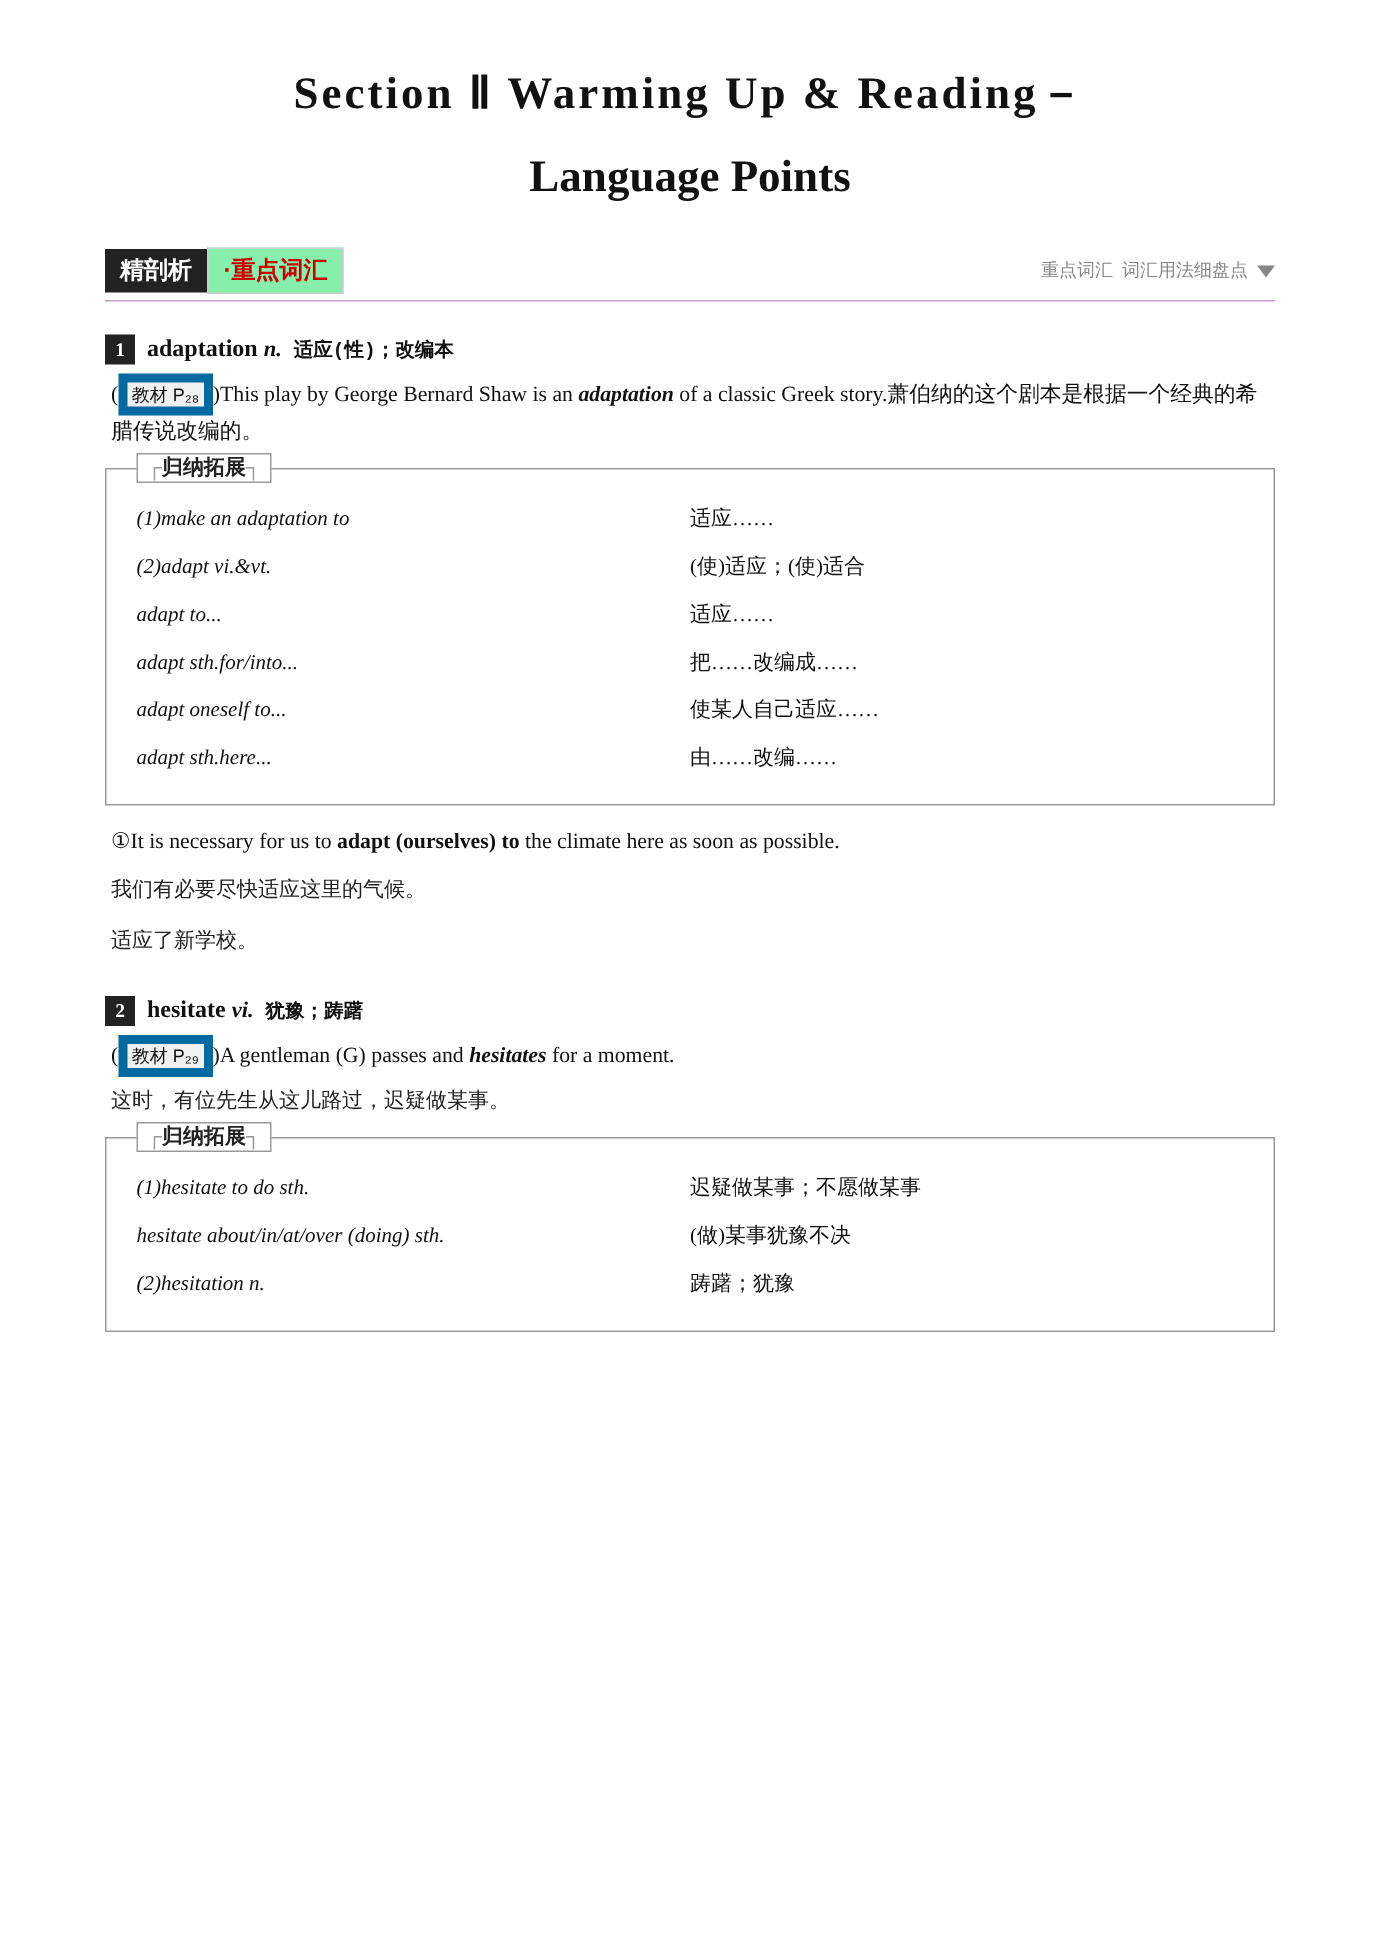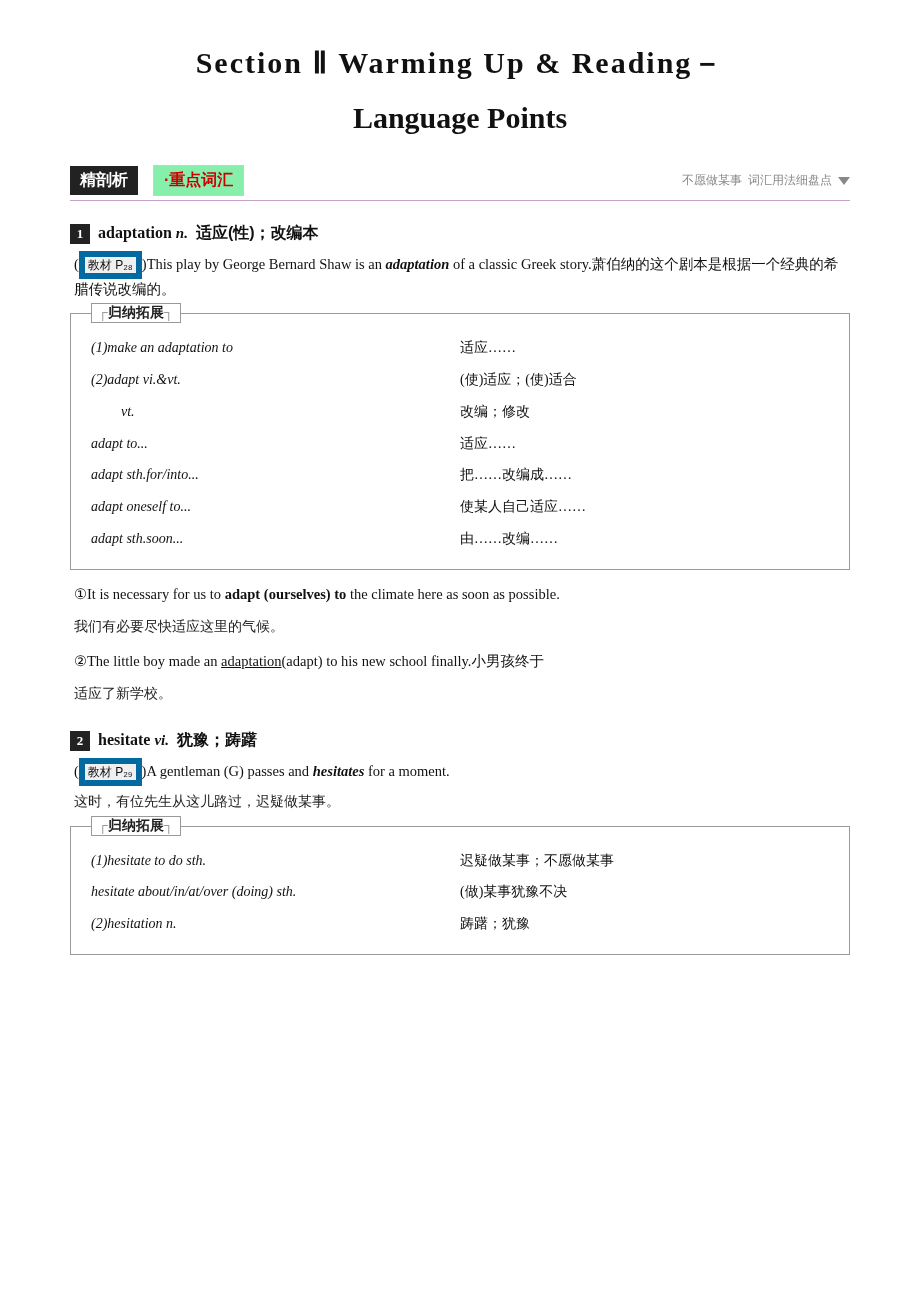--- a/index.html
+++ b/index.html
@@ -39,21 +39,21 @@
       display: flex;
       align-items: center;
       justify-content: space-between;
       margin-bottom: 22px;
       border-bottom: 1.5px solid #c8a0c8;
       padding-bottom: 4px;
     }
     .banner-left {
       display: flex;
       align-items: center;
-      gap: 15px;
+      gap: 0;
     }
     .banner-tag-dark {
       background: #222;
       color: #fff;
       font-size: 16px;
       font-weight: bold;
       padding: 4px 10px;
       font-family: "SimHei", "黑体", sans-serif;
     }
     .banner-tag-light {
@@ -103,23 +103,23 @@
       font-weight: bold;
       font-family: "Times New Roman", serif;
       flex-shrink: 0;
     }
     .vocab-term {
       font-size: 16px;
       font-weight: bold;
       font-family: "Times New Roman", serif;
     }
     .vocab-def {
-      font-size: 16px;
-      font-weight: bold;
-      font-family: Liberation Sans, sans-serif;
+      font-size: 13px;
+      font-weight: bold;
+      font-family: Liberation Mono, monospace;
     }
 
     .example-text {
       font-size: 14.5px;
       line-height: 1.7;
       margin-bottom: 6px;
       padding-left: 4px;
     }
     .example-text .textbook-ref {
       font-size: 12px;
@@ -214,21 +214,21 @@
   <h1>Section  Ⅱ    Warming Up &amp; Reading－</h1>
   <h2>Language Points</h2>
 </div>
 
 <div class="section-banner">
   <div class="banner-left">
     <span class="banner-tag-dark">精剖析</span>
     <span class="banner-tag-light">·重点词汇</span>
   </div>
   <div class="banner-right">
-    <span>不愿做某事</span>
+    <span>重点词汇</span>
     <span>词汇用法细盘点</span>
     <span class="triangle"></span>
   </div>
 </div>
 
 <div class="vocab-item">
   <div class="vocab-header">
     <span class="vocab-number">1</span>
     <span class="vocab-term">
       <span>adaptation</span>
@@ -247,51 +247,44 @@
       <tbody>
         <tr>
           <td>(1)make an adaptation to</td>
           <td>适应……</td>
         </tr>
         <tr>
           <td>(2)adapt <i>vi.&amp;vt.</i></td>
           <td>(使)适应；(使)适合</td>
         </tr>
         <tr>
-          <td><span class="italic-vt"><i>vt.</i></span></td>
-          <td>改编；修改</td>
-        </tr>
-        <tr>
           <td>adapt to...</td>
           <td>适应……</td>
         </tr>
         <tr>
           <td>adapt sth.for/into...</td>
           <td>把……改编成……</td>
         </tr>
         <tr>
           <td>adapt oneself to...</td>
           <td>使某人自己适应……</td>
         </tr>
         <tr>
-          <td>adapt sth.soon...</td>
+          <td>adapt sth.here...</td>
           <td>由……改编……</td>
         </tr>
       </tbody>
     </table>
   </div>
 
   <div class="practice-item">
     <span>①</span>It is necessary for us to <b>adapt (ourselves) to</b> the climate here as soon as possible.
   </div>
   <div class="translation">我们有必要尽快适应这里的气候。</div>
 
-  <div class="practice-item">
-    <span>②</span>The little boy made an <u>adaptation</u>(adapt) to his new school finally.小男孩终于
-  </div>
   <div class="translation">适应了新学校。</div>
 </div>
 
 <div class="vocab-item">
   <div class="vocab-header">
     <span class="vocab-number">2</span>
     <span class="vocab-term">
       <span>hesitate</span>
       <span style="font-style:italic;font-size:15px;">vi.</span>
     </span>

